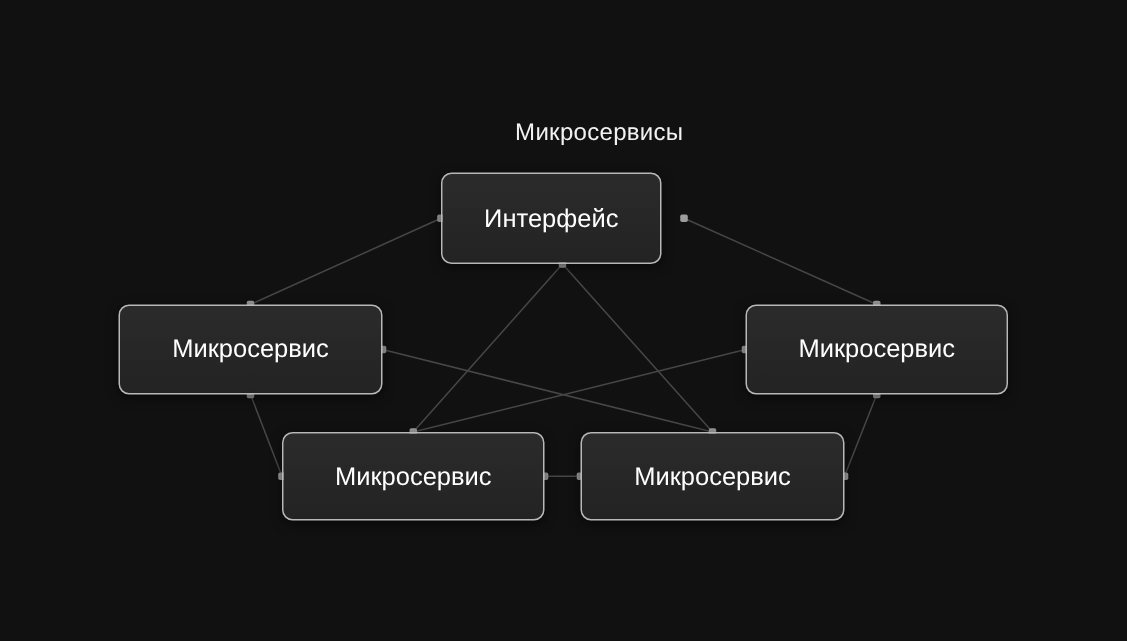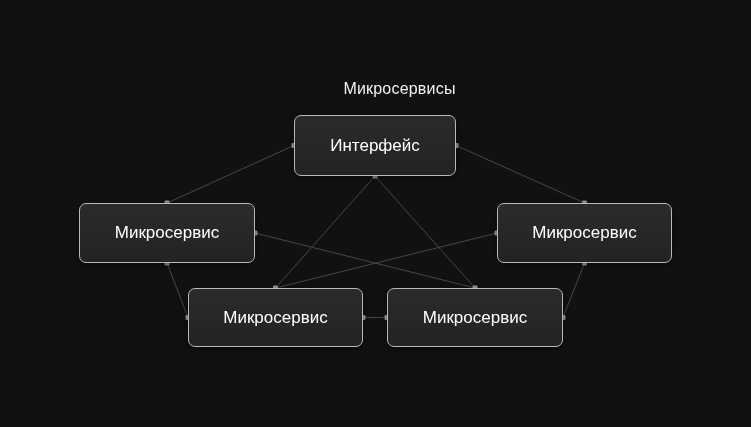--- a/index.html
+++ b/index.html
@@ -54,21 +54,21 @@
       <rect x="494.5" y="230.5" width="5" height="5" rx="1.2" fill="#9c9c9c"></rect>
       <rect x="164.5" y="260.5" width="5" height="5" rx="1.2" fill="#9c9c9c"></rect>
       <rect x="185.5" y="315" width="5" height="5" rx="1.2" fill="#9c9c9c"></rect>
       <rect x="582" y="260.5" width="5" height="5" rx="1.2" fill="#9c9c9c"></rect>
       <rect x="560.5" y="315" width="5" height="5" rx="1.2" fill="#9c9c9c"></rect>
       <rect x="360.5" y="315" width="5" height="5" rx="1.2" fill="#9c9c9c"></rect>
       <rect x="384.5" y="315" width="5" height="5" rx="1.2" fill="#9c9c9c"></rect>
     </svg>
   <div class="diagram-title">Микросервисы</div>
   <div id="nodes-layer">
-      <div class="node" style="left: 294px; top: 115px; width: 162px; height: 61px; justify-content: center;">
+      <div class="node" style="left: 294px; top: 115px; width: 147px; height: 61px; justify-content: center;">
         <span>Интерфейс</span>
       </div>
       <div class="node" style="left: 79px; top: 203px; width: 176px; height: 60px;">
         <span>Микросервис</span>
       </div>
       <div class="node" style="left: 497px; top: 203px; width: 175px; height: 60px;">
         <span>Микросервис</span>
       </div>
       <div class="node" style="left: 188px; top: 288px; width: 175px; height: 59px;">
         <span>Микросервис</span>

